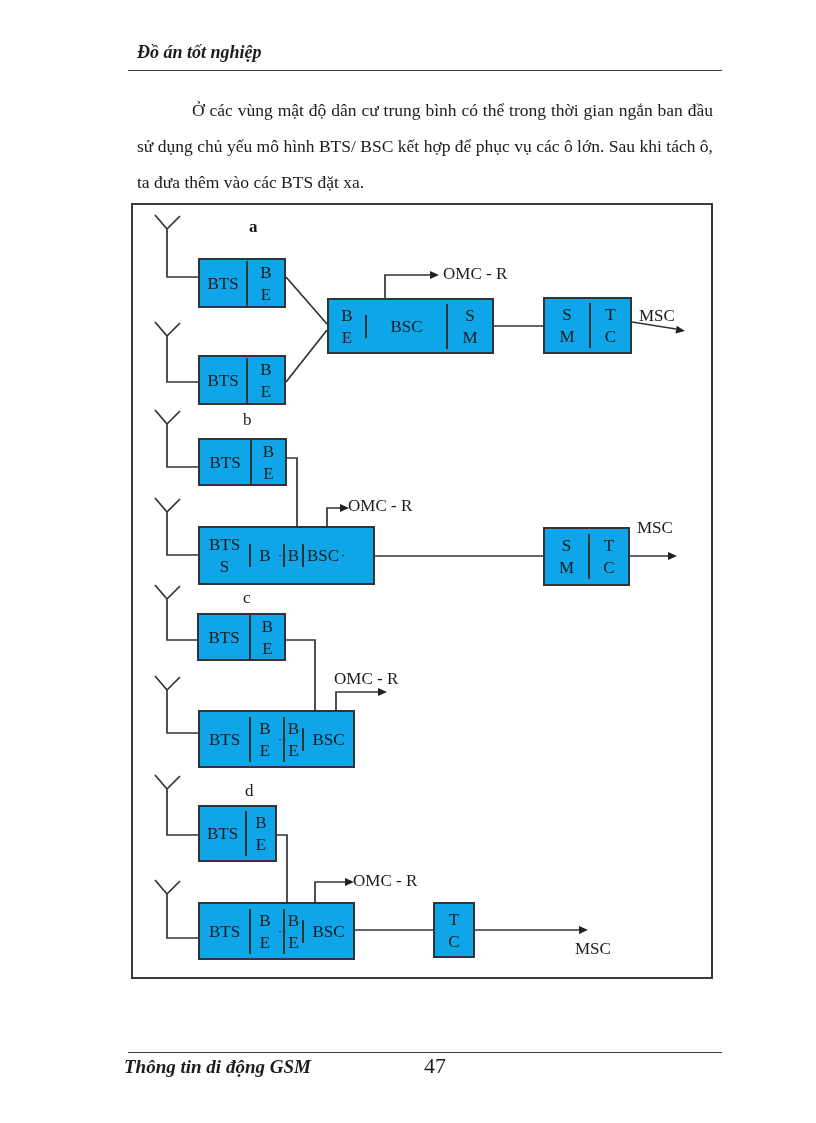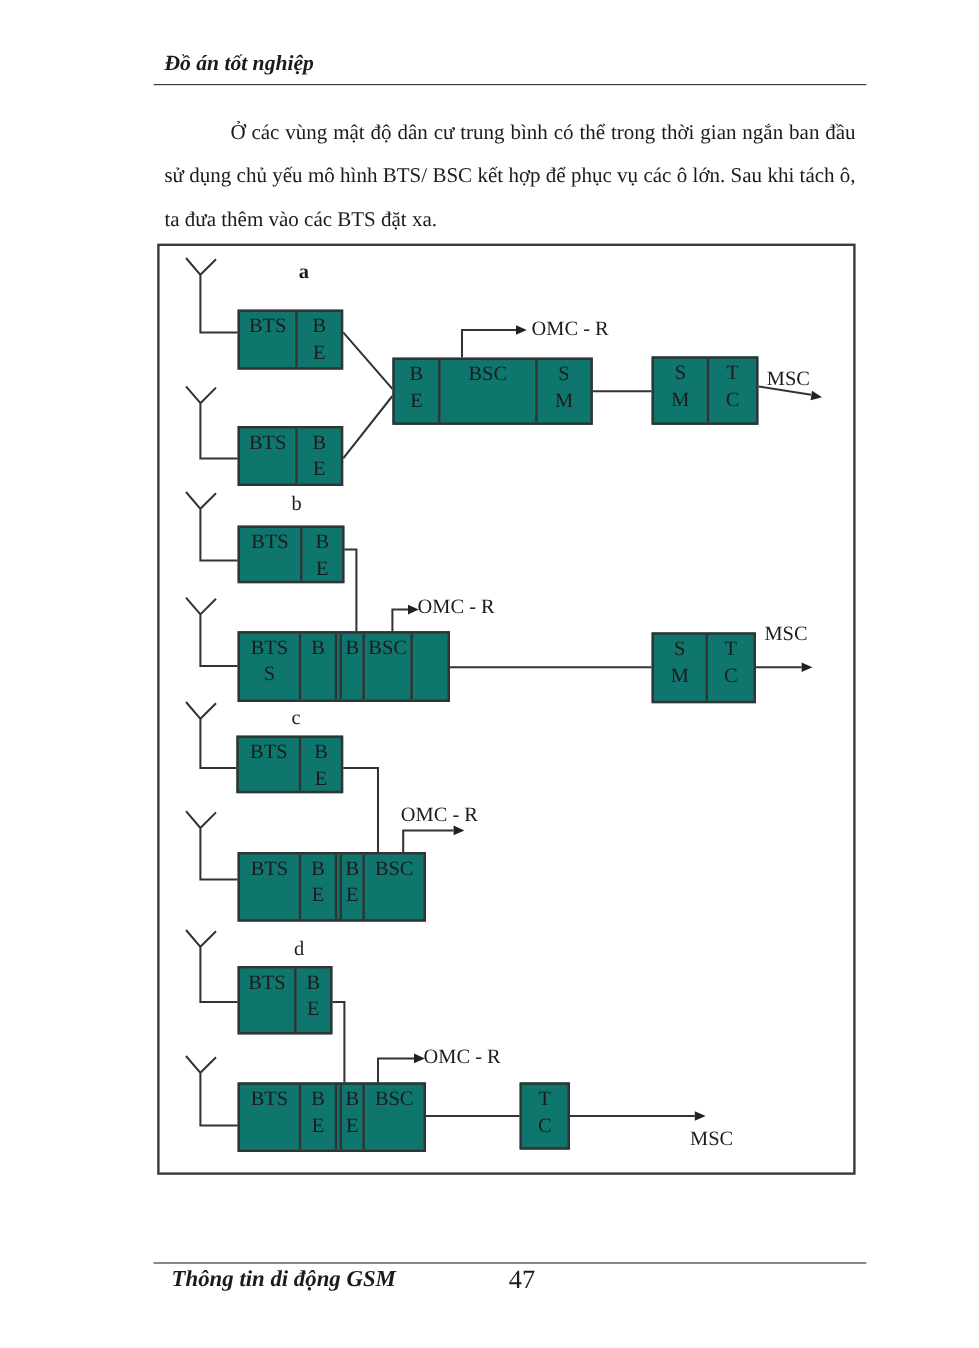--- a/index.html
+++ b/index.html
@@ -12,22 +12,22 @@
   .abs { position:absolute;text-align:center; }
   .rule { position:absolute; height:0; border-top:1.4px solid #3d3d3d; }
   .para {
     text-align:justify; text-indent:55px;
     font-size:17.5px; line-height:36px;
   }
   .frame { position:absolute; }
   .frame-border { position:absolute; inset:0; border:2px solid #3a3a3a; }
   .lines { position:absolute; left:0; top:0; }
   .box {
-    position:absolute; display:flex; background:#0f766e;
-    border:2px solid #333; overflow:hidden;
+    position:absolute; display:flex; background:#0ea5e9;
+    border:2px solid #333; overflow:hidden;align-items:center;
   }
   .cell {
     flex:none; display:flex; justify-content:center; align-items:flex-start;
     padding-top:1px; white-space:pre-line; text-align:center;
     font-size:17px; line-height:22px;
   }
   .bl { border-left:2px solid #333; }
   .grow { flex:1; }
   .lbl { position:absolute; font-size:17px; white-space:nowrap; }
   .it { }
@@ -191,14 +191,14 @@
   </div>
 
   <div class="box" style="left:302px; top:699px; width:42px; height:56px;">
     <div class="cell grow">T
 C</div>
   </div>
   <div class="lbl it" style="left:444px; top:736px;">MSC</div>
 </div>
 
 <div class="rule" style="left:128px; top:1052px; width:594px;"></div>
-<div class="abs footer-title" style="left:143px; top:1056px;">Thông tin di động GSM</div>
+<div class="abs footer-title" style="left:124px; top:1056px;">Thông tin di động GSM</div>
 <div class="abs pagenum" style="left:424px; top:1053px;">47</div>
 
 </body></html>

